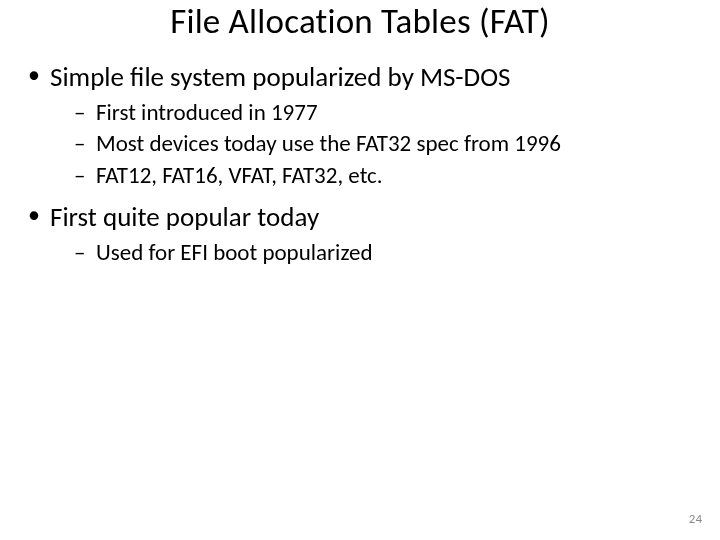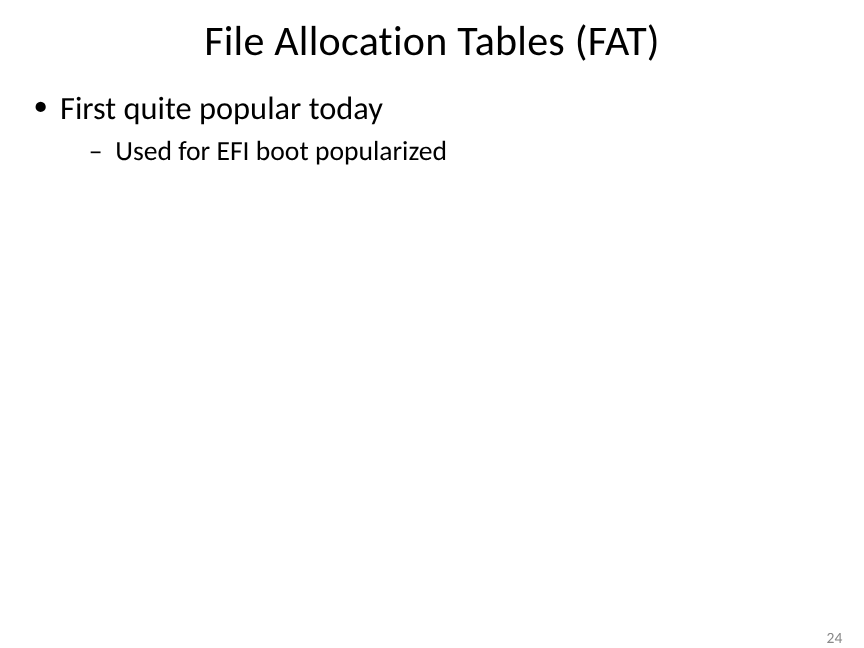--- a/index.html
+++ b/index.html
@@ -15,21 +15,21 @@
   .slide {
     position: relative;
     width: 720px;
     height: 540px;
     box-sizing: border-box;
   }
   .title {
     text-align: center;
     font-size: 35px;
     font-weight: 400;
-    margin: 14px 0 18px 0;
+    margin: 0 0 18px 0;
     letter-spacing: 0.2px;
   }
   .content {
     padding: 0 22px 0 22px;
   }
   ul.level1 {
     list-style: none;
     margin: 0;
     padding: 0;
   }
@@ -76,20 +76,28 @@
 </style>
 </head>
 <body>
 
 <div class="slide">
   <div class="title">File Allocation Tables (FAT)</div>
 
   <div class="content">
     <ul class="level1">
 
+      <li>
+        <span>Simple file system popularized by MS-DOS</span>
+        <ul class="level2">
+          <li><span>First introduced in 1977</span></li>
+          <li><span>Most devices today use the FAT32 spec from 1996</span></li>
+          <li><span>FAT12, FAT16, VFAT, FAT32, etc.</span></li>
+        </ul>
+      </li>
 
       <li>
         <span>First quite popular today</span>
         <ul class="level2">
           <li><span>Used for EFI boot popularized</span></li>
         </ul>
       </li>
 
 
     </ul>

